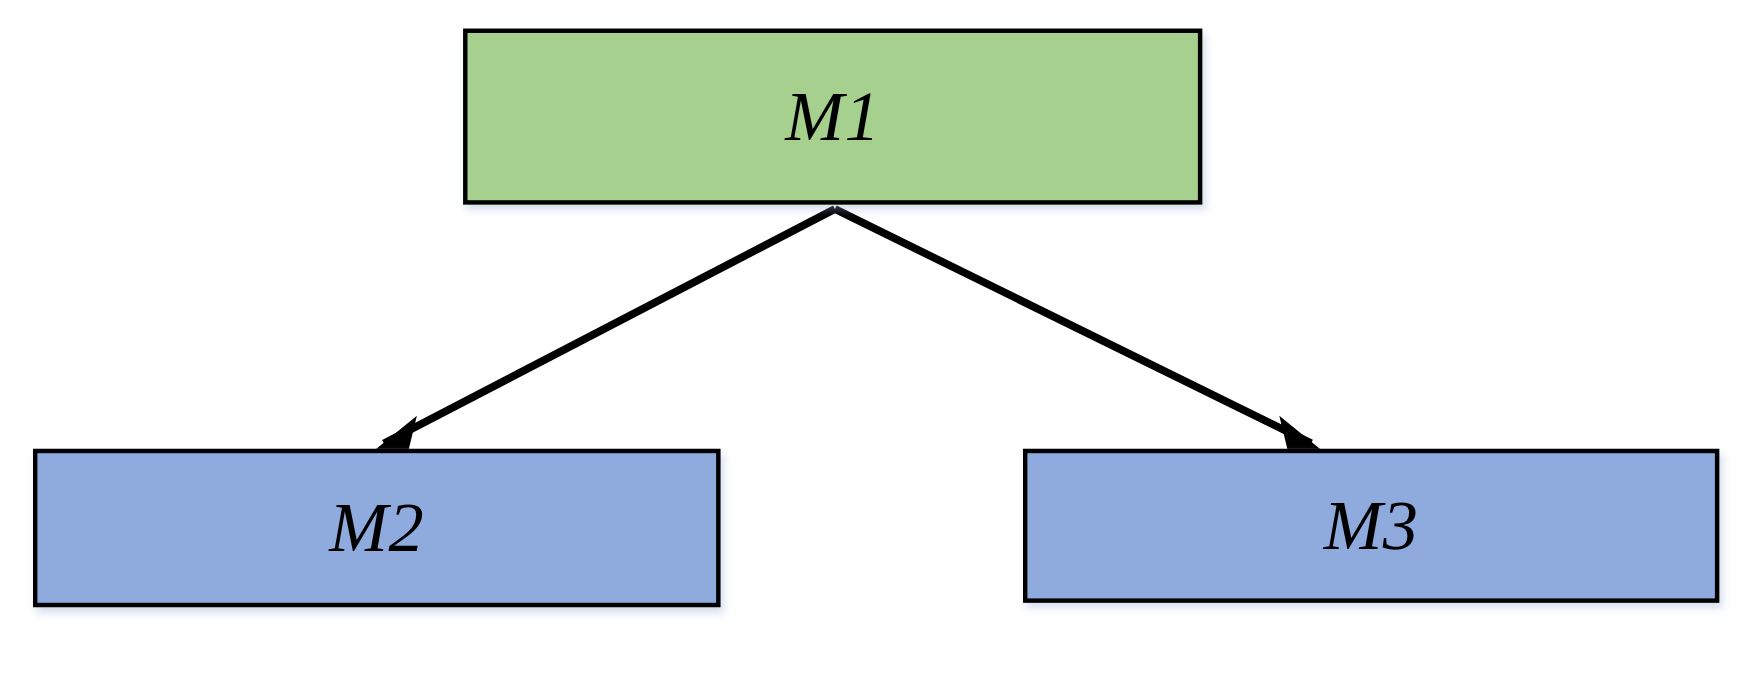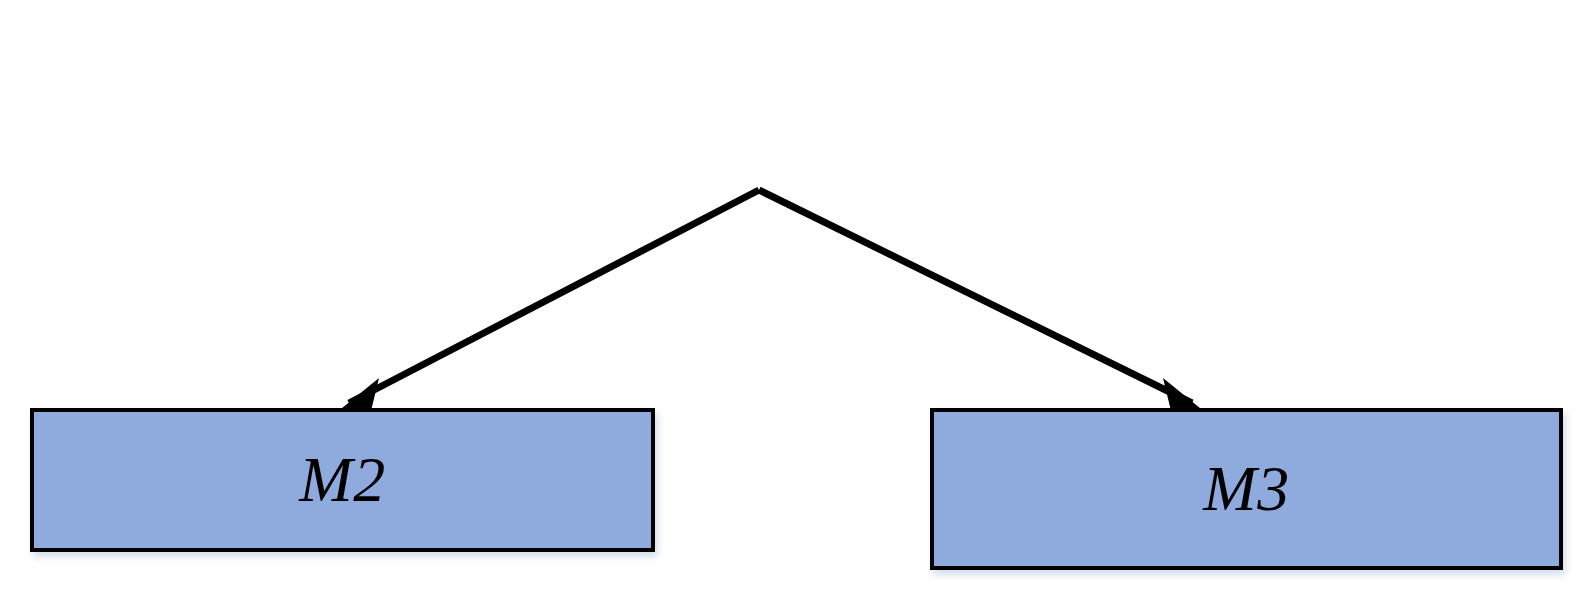--- a/index.html
+++ b/index.html
@@ -74,22 +74,25 @@
       <polygon points="331,417 379,378 371,411 390,423" fill="#000000"></polygon>
     </g>
 
     <g>
       <line x1="759" y1="190" x2="1192" y2="403" stroke="#000000" stroke-width="7" stroke-linecap="butt"></line>
       <polygon points="1211,417 1163,378 1171,411 1152,423" fill="#000000"></polygon>
     </g>
 
   </svg>
 
+  <div id="node-m1" class="node" style="left: 421px; top: 26px; width: 672px; height: 160px; background: rgb(166, 208, 142); border-color: rgb(0, 0, 0);">
+    <span class="node-label" style="color: rgb(0, 0, 0);">M1</span>
+  </div>
 
   <div id="node-m2" class="node" style="left: 30px; top: 408px; width: 625px; height: 144px; background: rgb(143, 170, 221); border-color: rgb(0, 0, 0);">
     <span class="node-label" style="color: rgb(0, 0, 0);">M2</span>
   </div>
 
-  <div id="node-m3" class="node" style="left: 930px; top: 408px; width: 633px; height: 162px; background: rgb(143, 170, 221); border-color: rgb(0, 0, 0);">
+  <div id="node-m3" class="node" style="left: 930px; top: 408px; width: 633px; height: 140px; background: rgb(143, 170, 221); border-color: rgb(0, 0, 0);">
     <span class="node-label" style="color: rgb(0, 0, 0);">M3</span>
   </div>
 
 </div>
 
 </body></html>

